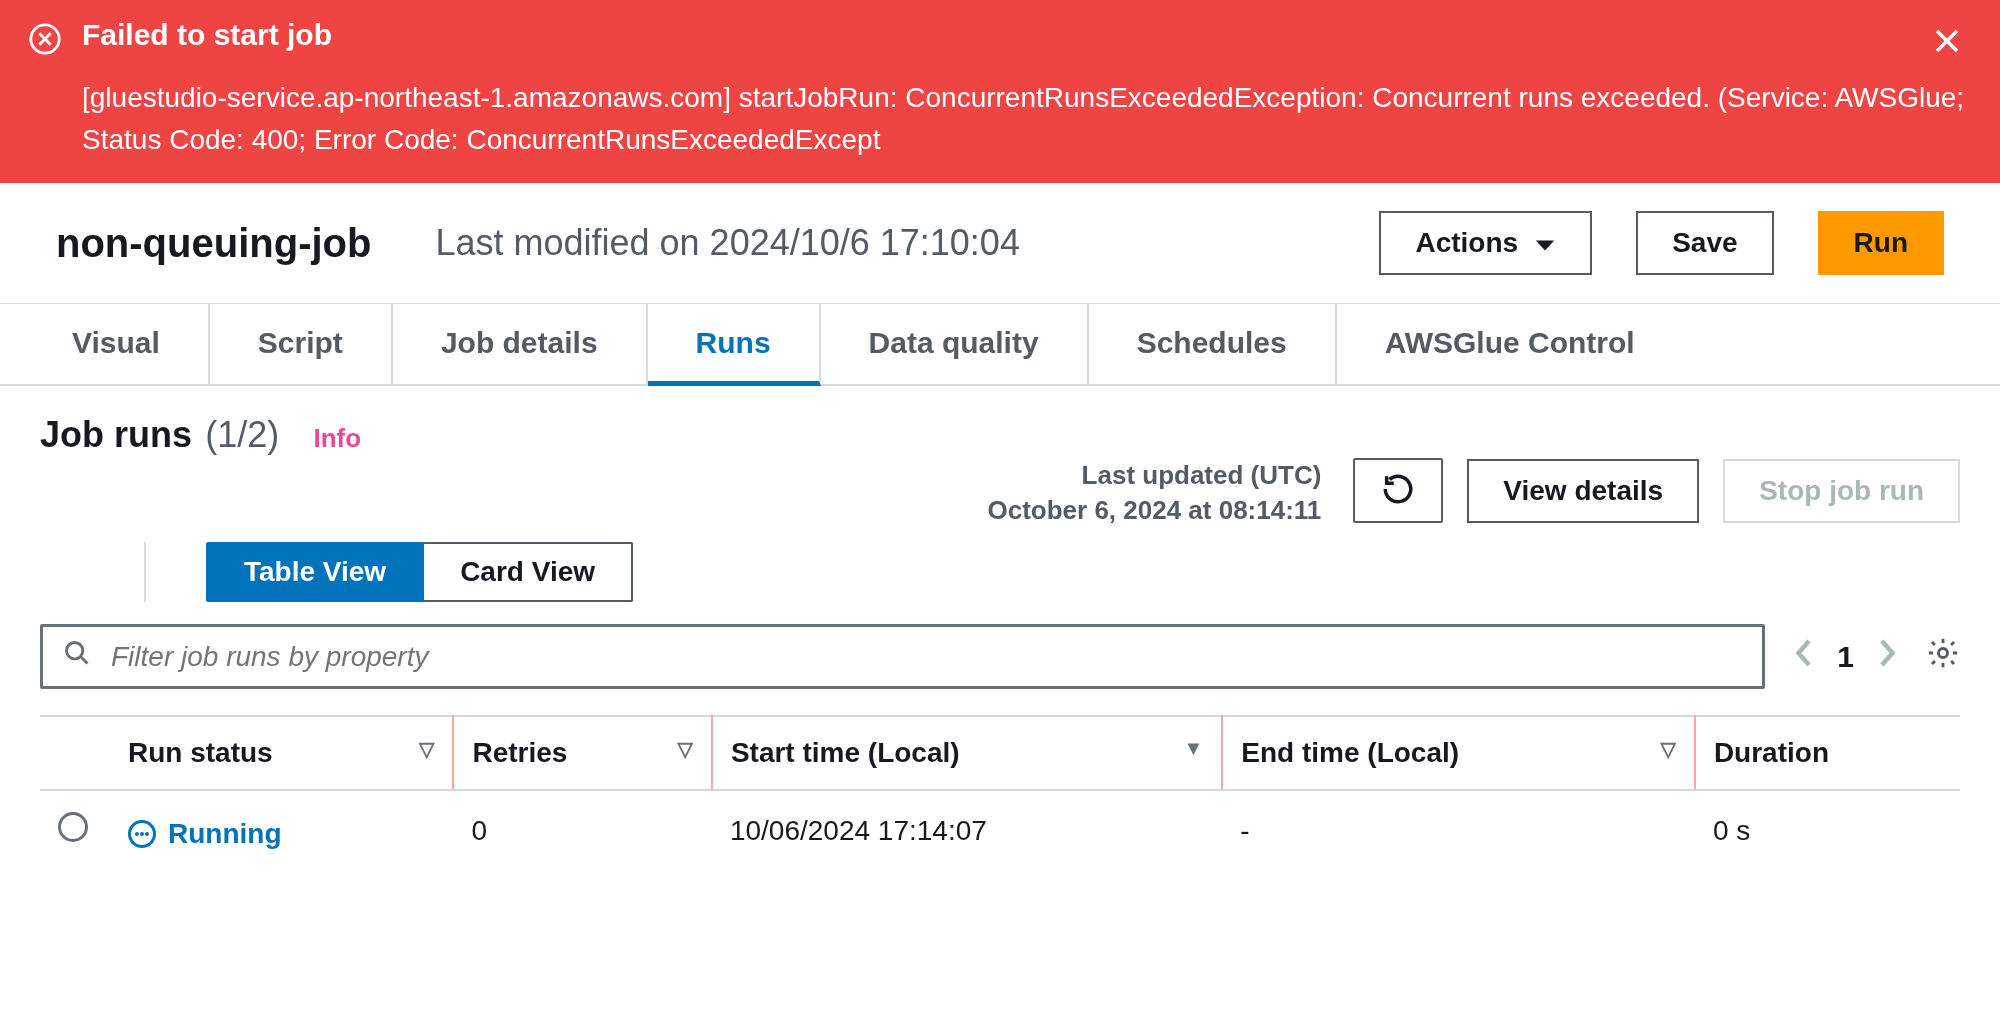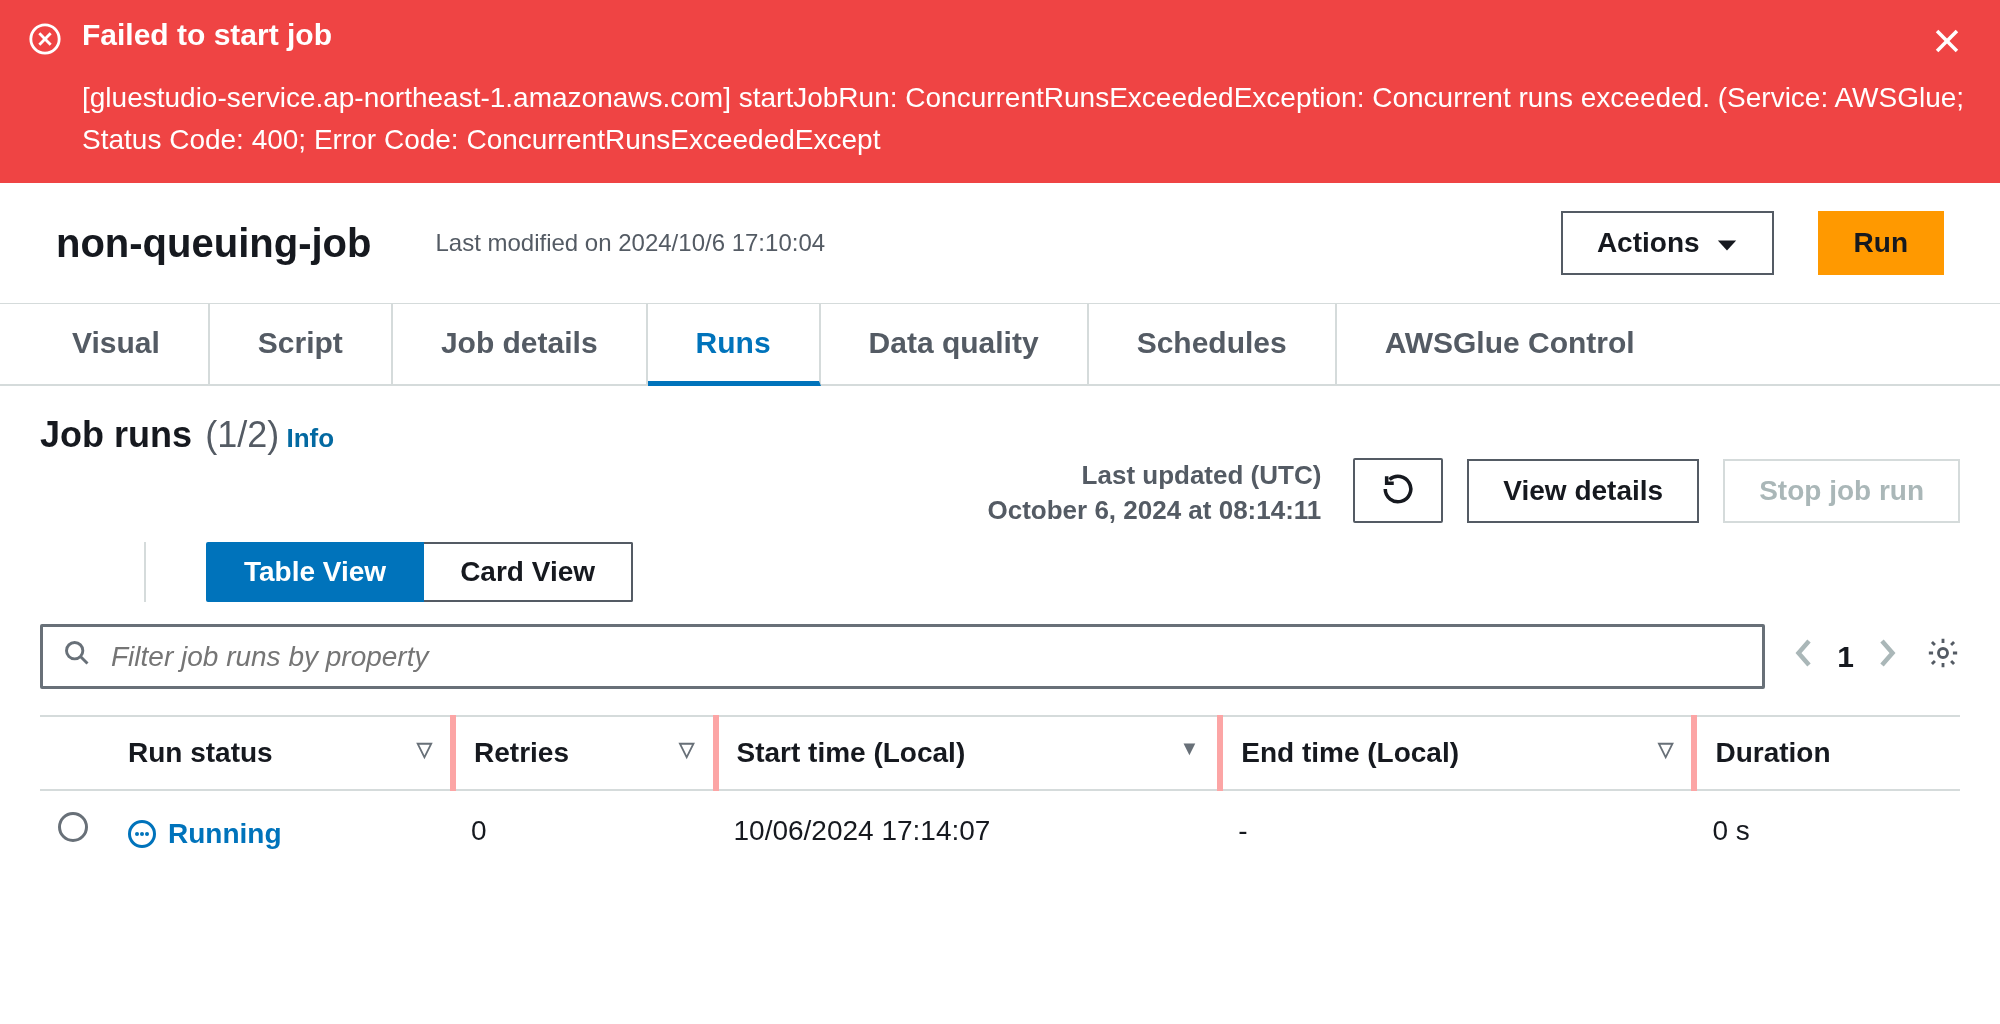--- a/index.html
+++ b/index.html
@@ -52,21 +52,21 @@
     gap: 44px;
     border-bottom: 1px solid #d5dbdb;
   }
   .job-title {
     font-size: 40px;
     font-weight: 800;
     flex: 0 0 auto;
   }
   .last-modified {
     color: #545b64;
-    font-size: 24px;
+    font-size: 36px;
     margin-left: 20px;
     flex: 1;
   }
   .btn {
     border: 2px solid #545b64;
     background: #ffffff;
     color: #16191f;
     font-weight: 700;
     font-size: 28px;
     padding: 14px 34px;
@@ -127,24 +127,24 @@
     font-weight: 800;
     display: inline-block;
   }
   .runs-count {
     font-size: 36px;
     font-weight: 400;
     color: #545b64;
     margin-left: 6px;
   }
   .info-link {
-    color: #0369a1;
+    color: #ec4899;
     font-weight: 700;
     font-size: 26px;
-    margin-left: 0;
+    margin-left: 27px;
     cursor: pointer;
   }
   .last-updated {
     text-align: right;
     color: #545b64;
     font-size: 26px;
     font-weight: 600;
     line-height: 1.35;
     margin-left: auto;
     margin-right: 8px;
@@ -225,21 +225,21 @@
     border-collapse: collapse;
     margin-top: 26px;
   }
   table.runs th {
     text-align: left;
     font-weight: 800;
     font-size: 28px;
     padding: 20px 18px;
     border-top: 2px solid #d5dbdb;
     border-bottom: 2px solid #d5dbdb;
-    border-right: 6px solid #fca5a5;
+    border-right: 2px solid #fca5a5;
     color: #16191f;
     white-space: nowrap;
   }
   table.runs th:first-child { border-right: none; width: 70px; }
   table.runs th:last-child { border-right: none; }
   table.runs th .sort {
     float: right;
     color: #687078;
     font-size: 20px;
   }
@@ -305,20 +305,21 @@
   <div class="job-title">non-queuing-job</div>
   <div class="last-modified">Last modified on 2024/10/6 17:10:04</div>
   <button class="btn">
     <span>Actions</span>
     <span>
       <svg width="22" height="14" viewBox="0 0 24 14" fill="#16191f">
           <polygon points="2,2 22,2 12,13"></polygon>
         </svg>
     </span>
   </button>
+  <button class="btn">Save</button>
   <button class="btn primary">Run</button>
 </div>
 
 <div class="tabs">
   <div class="tab">Visual</div>
   <div class="tab">Script</div>
   <div class="tab">Job details</div>
   <div class="tab active">Runs</div>
   <div class="tab">Data quality</div>
   <div class="tab">Schedules</div>

